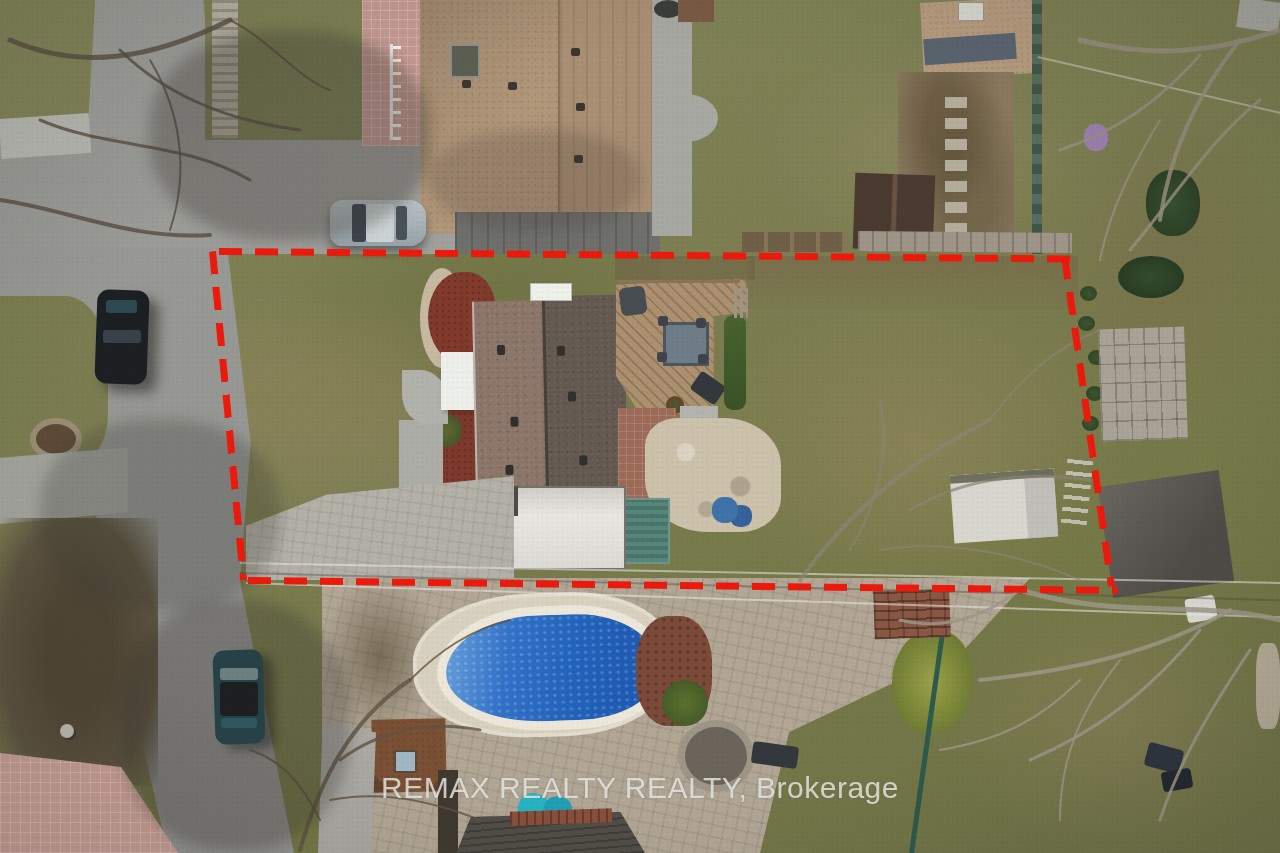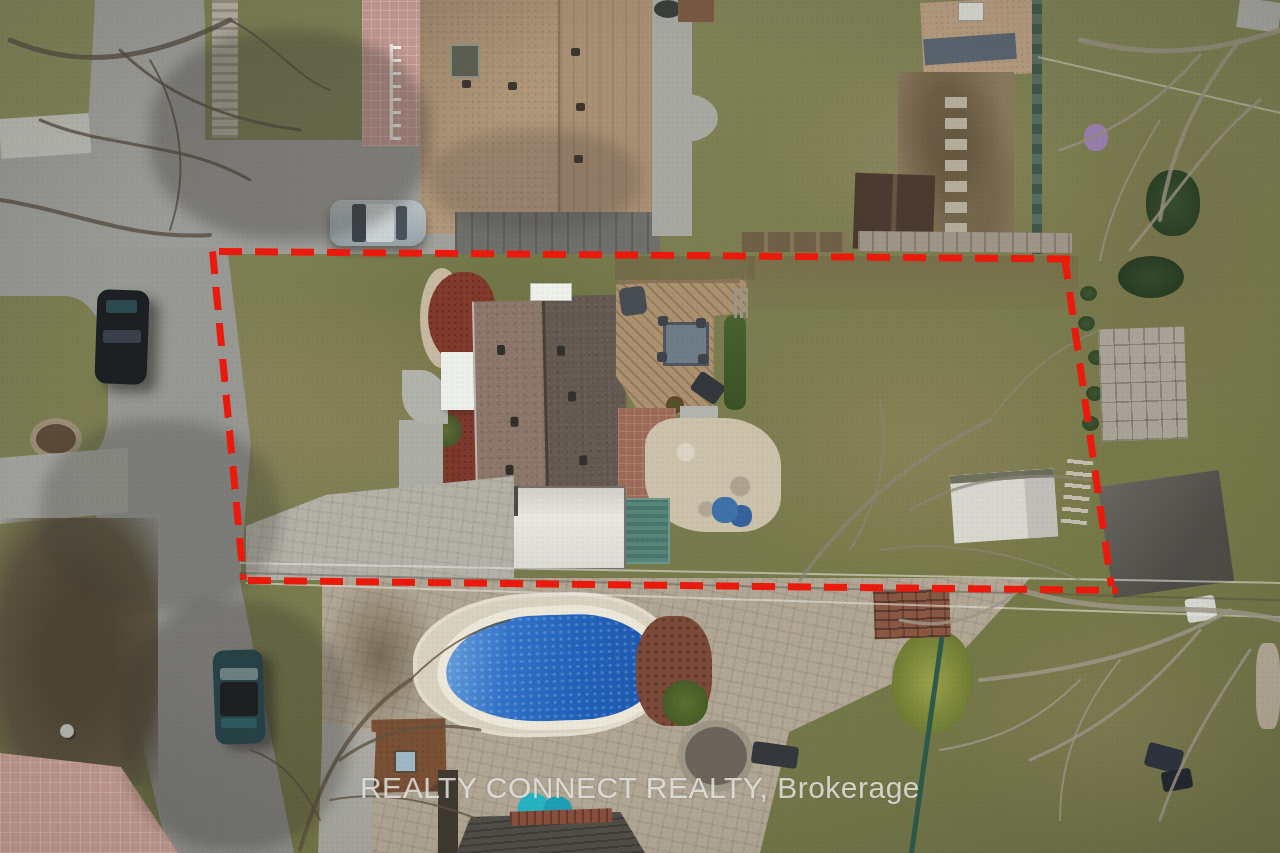--- a/index.html
+++ b/index.html
@@ -414,14 +414,14 @@
   <div class="abs shadow sh4"></div>
 
   <div class="abs dash b-top"></div>
   <div class="abs dash b-left"></div>
   <div class="abs dash b-right"></div>
   <div class="abs dash b-bottom"></div>
 
   <div class="abs grain"></div>
   <div class="abs vignette"></div>
 
-  <div class="abs watermark">REALTY CONNECT REALTY, Brokerage</div>
+  <div class="abs watermark">REMAX REALTY REALTY, Brokerage</div>
 </div>
 
 </body></html>

